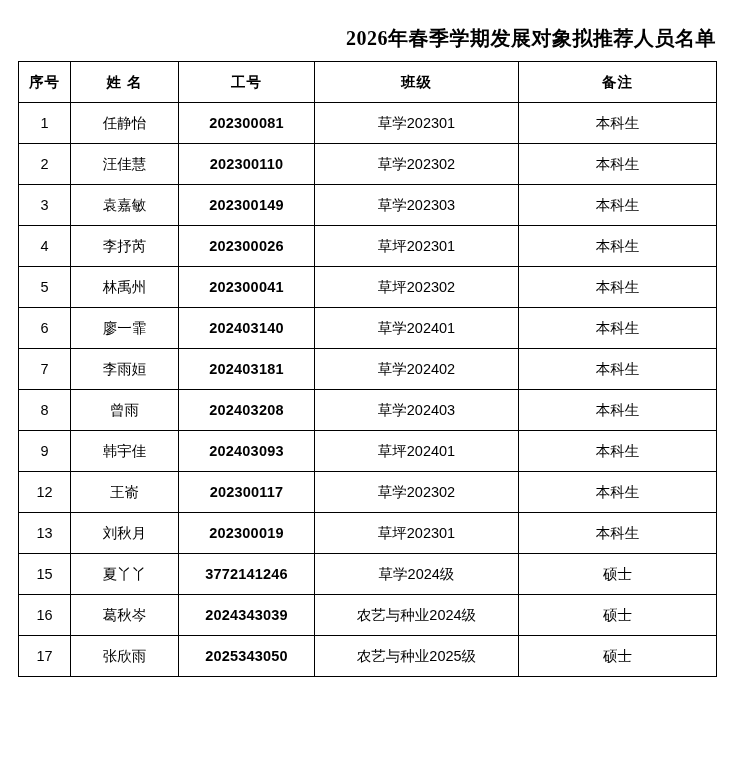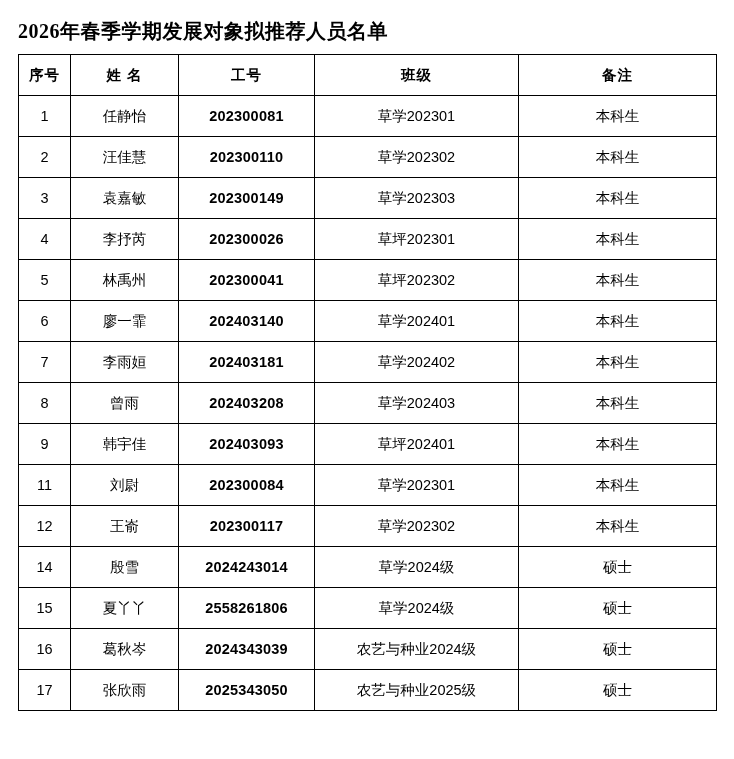--- a/index.html
+++ b/index.html
@@ -12,26 +12,26 @@
     height: 759px;
     font-family: "Liberation Sans", sans-serif;
     color: #000000;
   }
   .page {
     width: 734px;
     box-sizing: border-box;
     padding: 0 18px;
   }
   .doc-title {
-    text-align: left;
+    text-align: right;
     font-family: "Liberation Serif", serif;
     font-weight: bold;
     font-size: 20px;
     letter-spacing: 0.5px;
-    padding: 19px 0 11px 0;
+    padding: 26px 0 11px 0;
     line-height: 1.2;
   }
   table.roster {
     border-collapse: collapse;
     width: 100%;
     table-layout: fixed;
   }
   table.roster th,
   table.roster td {
     border: 1px solid #000000;
@@ -137,44 +137,37 @@
         <td>本科生</td>
       </tr>
       <tr>
         <td class="idx">9</td>
         <td>韩宇佳</td>
         <td class="id">202403093</td>
         <td>草坪202401</td>
         <td>本科生</td>
       </tr>
       <tr>
-        <td class="idx">11</td>
-        <td>刘尉</td>
-        <td class="id">202300084</td>
-        <td>草学202301</td>
-        <td>本科生</td>
-      </tr>
-      <tr>
         <td class="idx">12</td>
         <td>王嵛</td>
         <td class="id">202300117</td>
         <td>草学202302</td>
         <td>本科生</td>
       </tr>
       <tr>
-        <td class="idx">14</td>
-        <td>殷雪</td>
-        <td class="id">2024243014</td>
-        <td>草学2024级</td>
-        <td>硕士</td>
+        <td class="idx">13</td>
+        <td>刘秋月</td>
+        <td class="id">202300019</td>
+        <td>草坪202301</td>
+        <td>本科生</td>
       </tr>
       <tr>
         <td class="idx">15</td>
         <td>夏丫丫</td>
-        <td class="id">2558261806</td>
+        <td class="id">3772141246</td>
         <td>草学2024级</td>
         <td>硕士</td>
       </tr>
       <tr>
         <td class="idx">16</td>
         <td>葛秋岑</td>
         <td class="id">2024343039</td>
         <td>农艺与种业2024级</td>
         <td>硕士</td>
       </tr>

